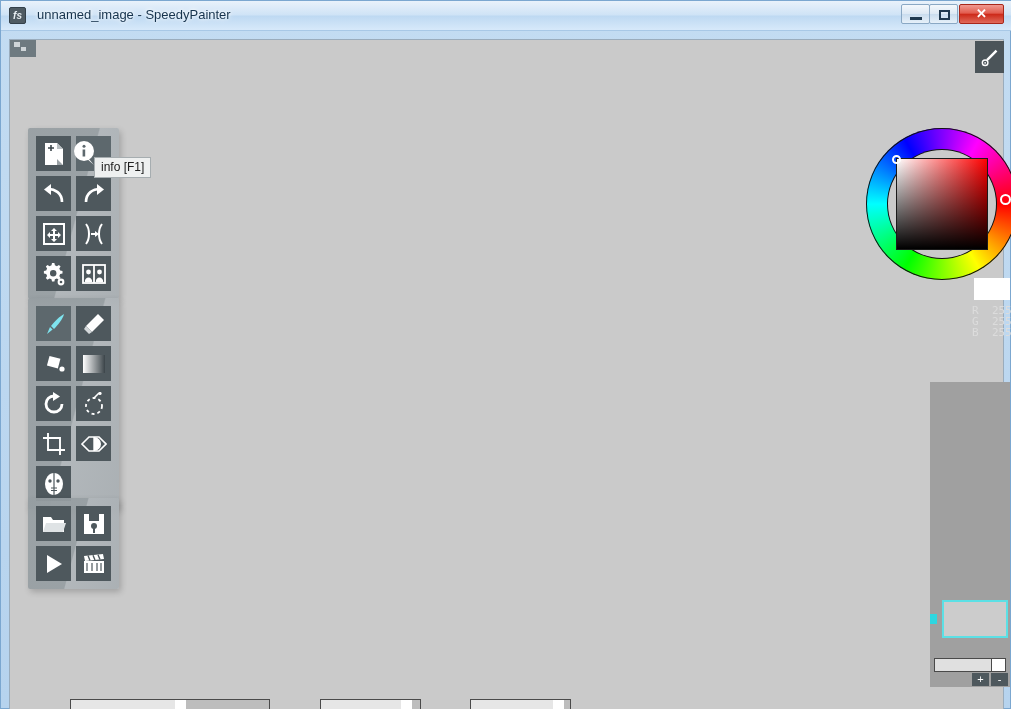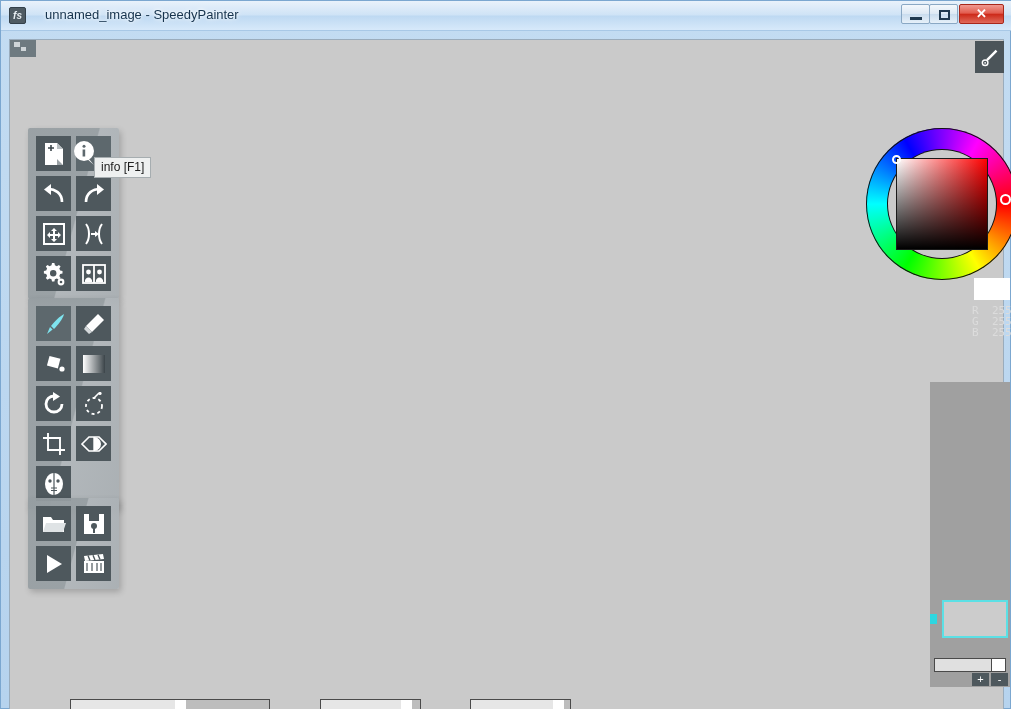--- a/index.html
+++ b/index.html
@@ -22,21 +22,21 @@
     background: linear-gradient(180deg,#e9f2fb 0%, #cfe3f6 48%, #bed9f2 52%, #d7e9fa 100%);
     border-bottom: 1px solid #a8c8e6;
   }
   #title-icon {
     position: absolute; left: 8px; top: 6px; width: 17px; height: 17px;
     background: #4f5b63; border: 1px solid #33404a; border-radius: 2px;
     color: #e8eef2; font-size: 10px; font-style: italic; font-weight: bold;
     line-height: 16px; text-align: center;
   }
   #title-text {
-    position: absolute; left: 44px; top: 6px;
+    position: absolute; left: 36px; top: 6px;
     font-size: 13px; color: #16334d; white-space: nowrap;
     text-shadow: 0 0 3px #ffffff, 0 0 6px #ffffff;
   }
   .winbtn {
     position: absolute; top: 3px; height: 20px; width: 29px;
     border: 1px solid #8aa8c4; border-radius: 2px;
     background: linear-gradient(180deg,#f4f8fc 0%, #dce8f4 50%, #c9dcee 51%, #e6f0f9 100%);
   }
   .winbtn i {
     position: absolute; left: 0; top: 0; right: 0; bottom: 0;

